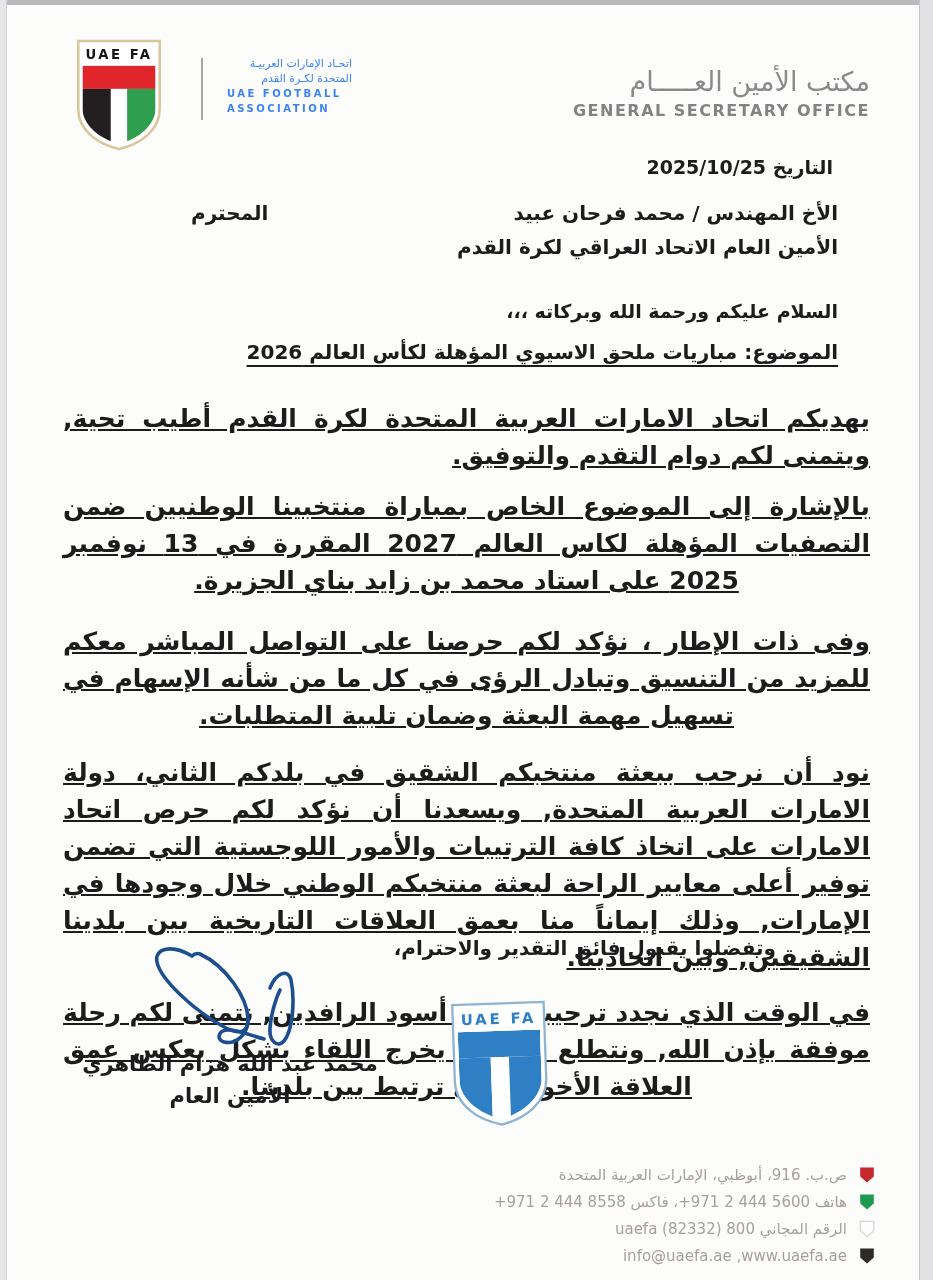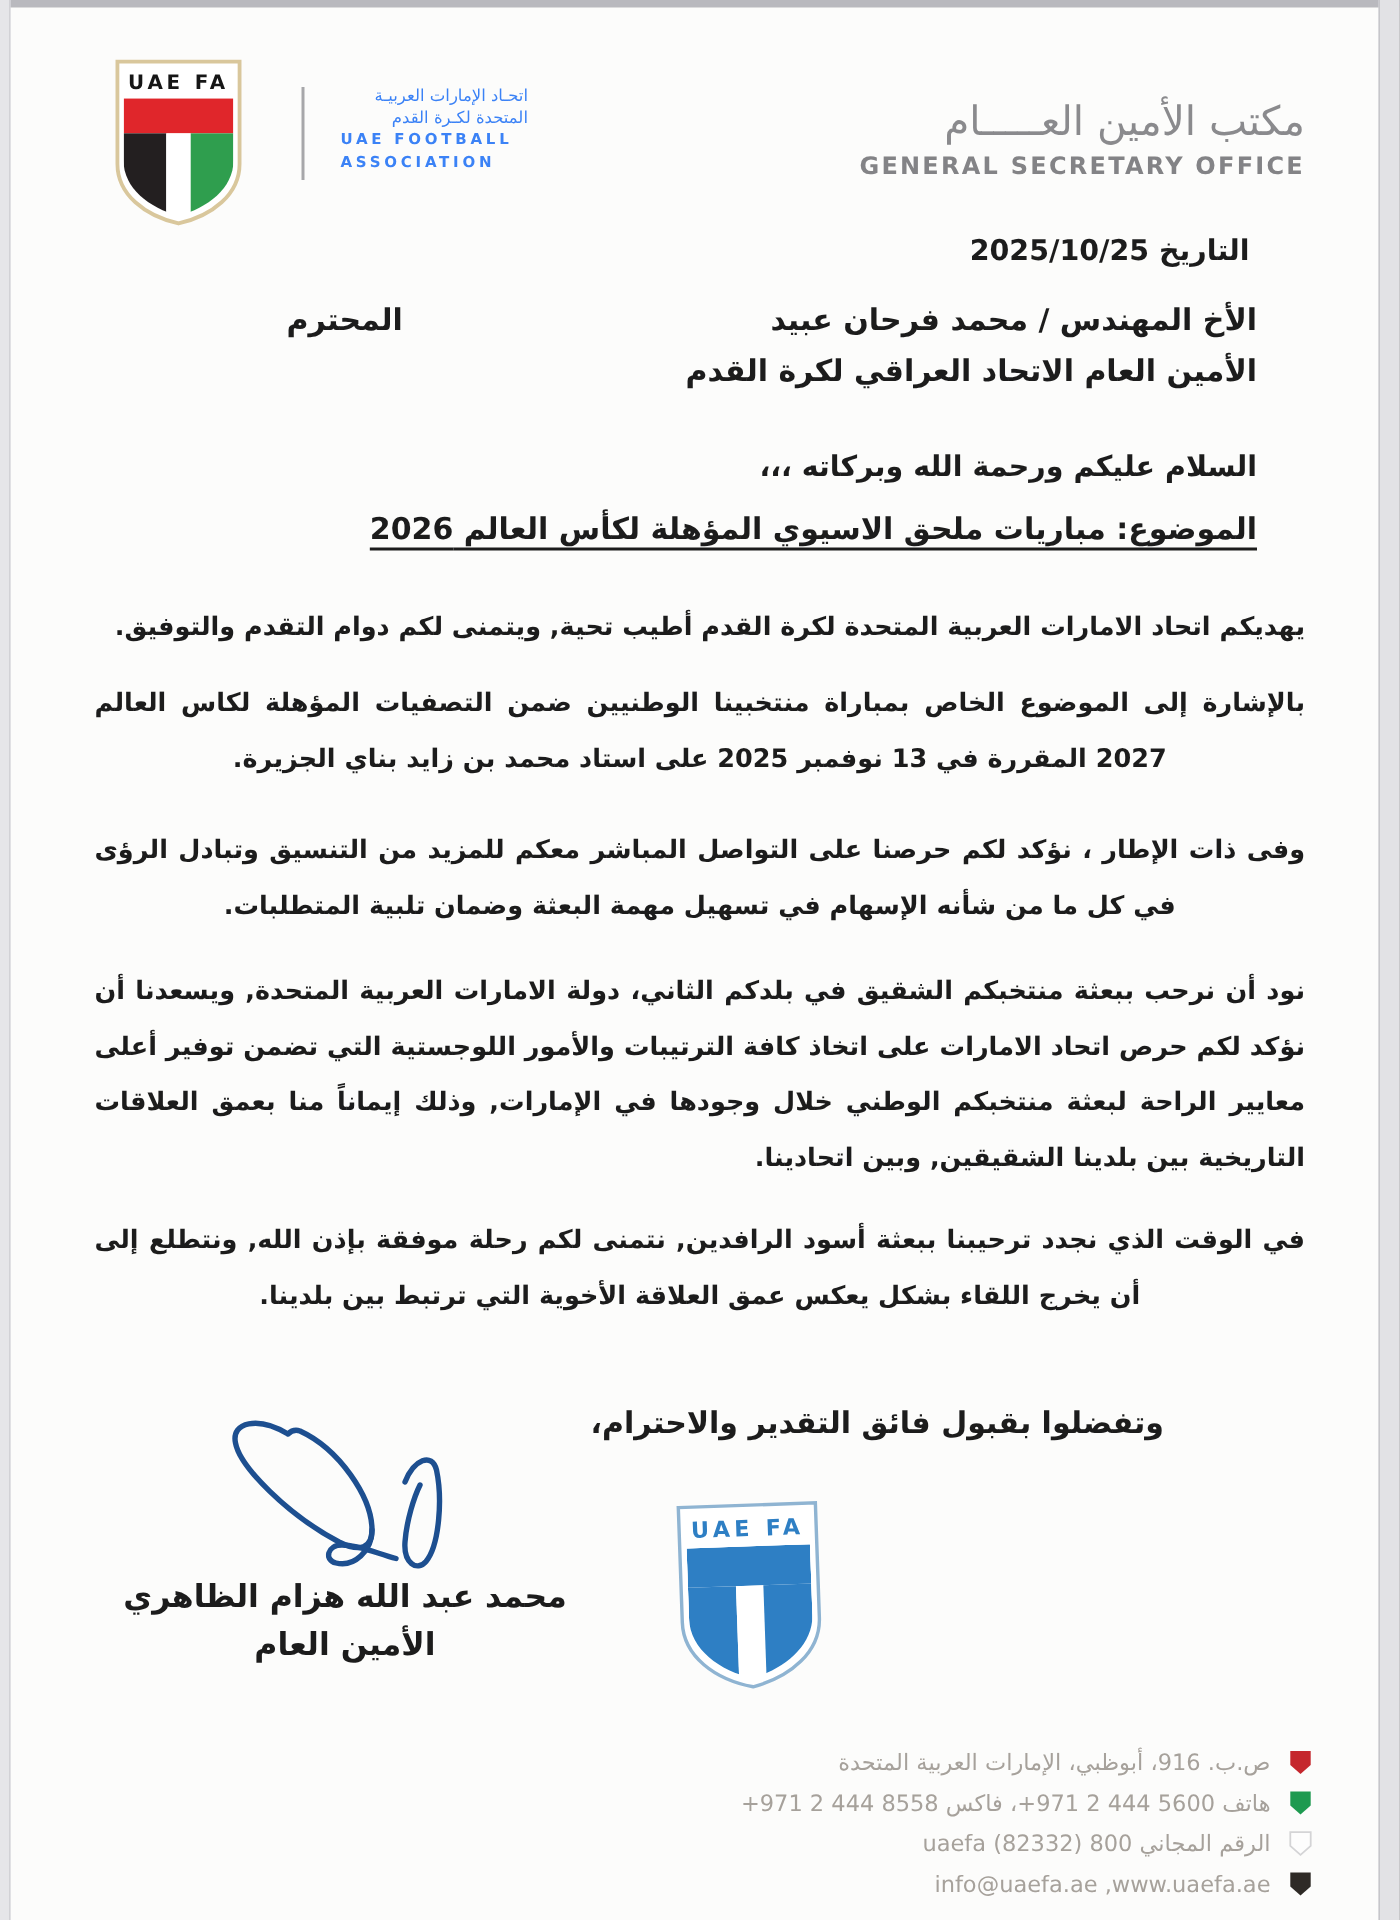--- a/index.html
+++ b/index.html
@@ -32,22 +32,22 @@
   .addr-row2{text-align:right;}
   .greeting{position:absolute;top:300px;right:95px;font-size:19px;font-weight:600;direction:rtl;}
   .subject{
     position:absolute;top:340px;right:95px;font-size:20px;font-weight:700;direction:rtl;
     text-decoration:underline;text-underline-offset:6px;text-decoration-thickness:2px;
   }
 
   
   .letter-body{position:absolute;top:400px;left:63px;width:807px;direction:rtl;}
   .para{
-    font-size:17px;font-weight:600;line-height:37px;margin:0 0 14px 0;
-    text-align:justify;text-align-last:right;
+    font-size:25px;font-weight:600;line-height:37px;margin:0 0 14px 0;
+    text-align:justify;text-align-last:right;text-decoration:underline;
   }
   .para.center-last{text-align-last:center;}
   .para.p2{margin-bottom:24px;}
   .para.p3{margin-bottom:18px;}
   .para.p4{margin-bottom:20px;}
 
   .closing{position:absolute;top:936px;right:157px;font-size:20px;font-weight:700;direction:rtl;}
 
   
   .sig-scribble{position:absolute;left:148px;top:942px;width:210px;height:120px;}

